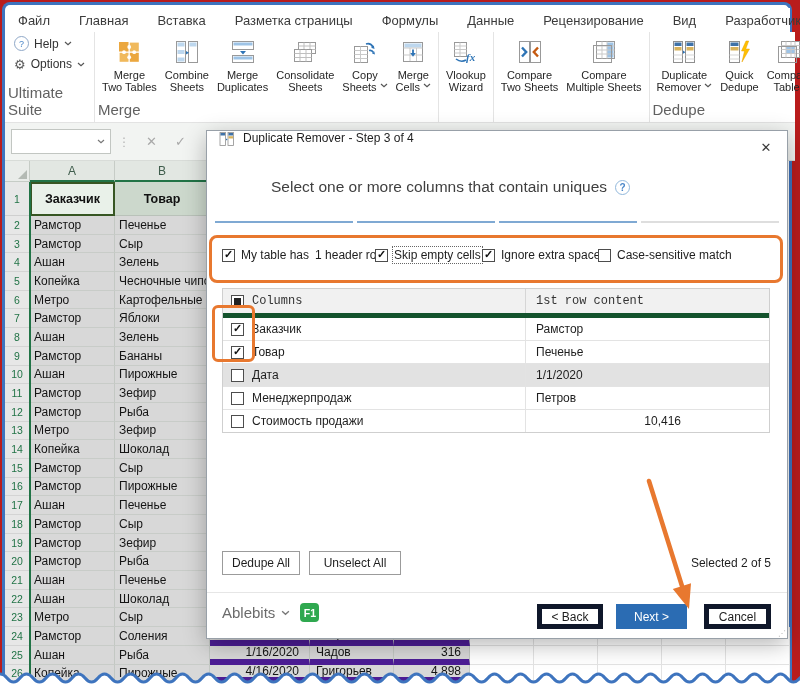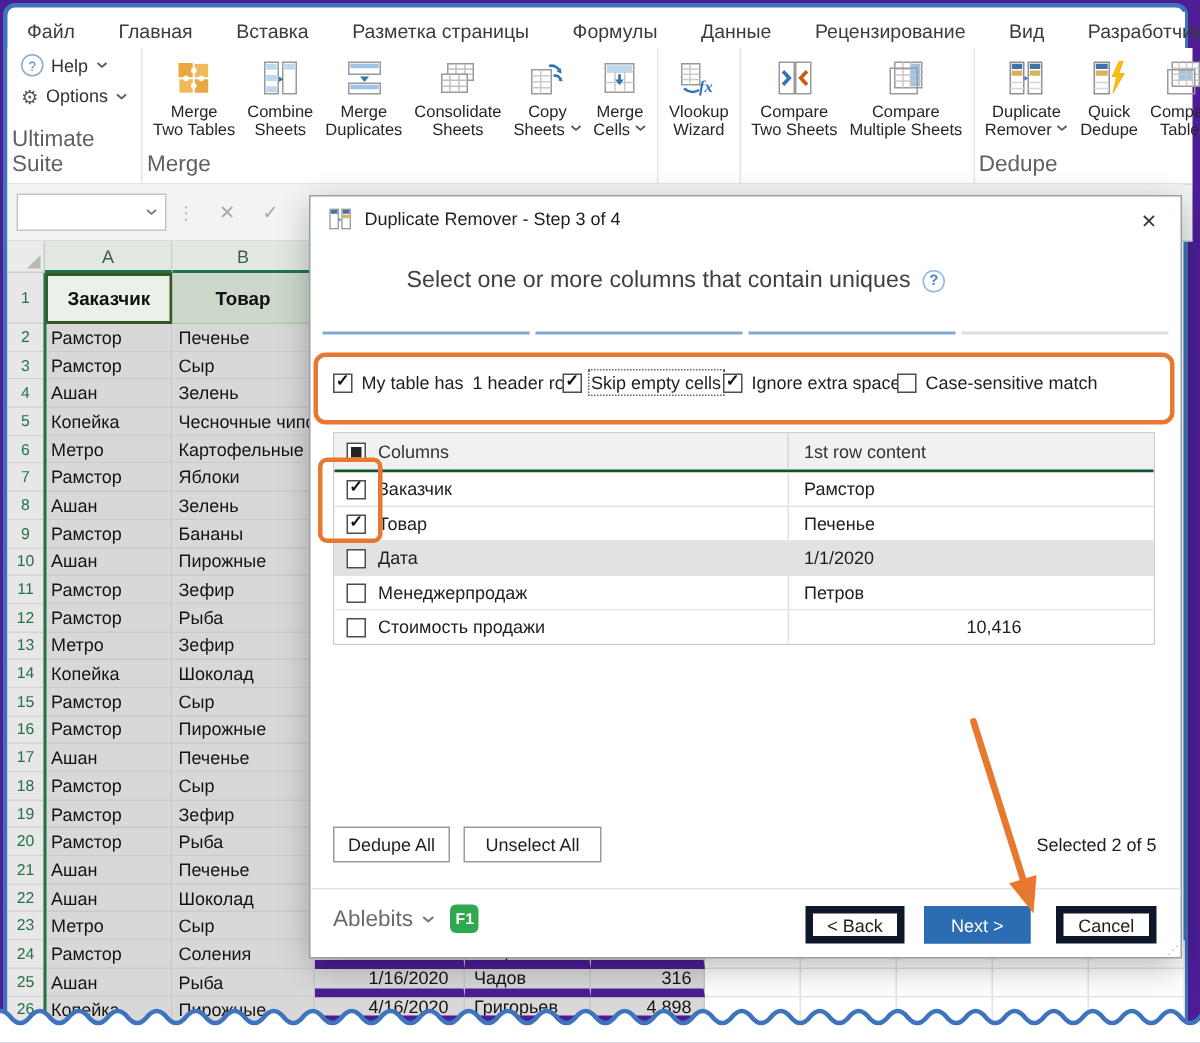--- a/index.html
+++ b/index.html
@@ -1,16 +1,16 @@
 <!DOCTYPE html>
 <html><head>
 <meta charset="utf-8">
 <style>
   html,body{margin:0;padding:0;background:#fff;}
-  .screen{position:relative;width:800px;height:695px;background:#4c1d95;overflow:hidden;
+  .screen{position:relative;width:800px;height:695px;background:#b91c1c;overflow:hidden;
           font-family:"Liberation Sans",sans-serif;-webkit-font-smoothing:antialiased;}
   
   .win{position:absolute;left:2px;top:2px;width:790px;height:680px;border:3px solid #3E74BE;
        border-bottom:none;border-radius:8px 8px 0 0;background:#fff;z-index:0;box-sizing:border-box;}
   
   .tabs{position:absolute;left:8px;top:8px;right:10px;height:24px;display:flex;gap:29px;
         padding-left:10px;align-items:center;z-index:2;background:#fff;}
   .tab{font-size:13px;color:#3b3b3b;white-space:nowrap;}
   
   .ribbon{position:absolute;left:5px;top:32px;width:790px;height:91px;display:flex;z-index:2;
@@ -62,39 +62,39 @@
   .brow{position:absolute;left:210px;height:18.7px;display:flex;z-index:1;}
   .bcell{box-sizing:border-box;background:#D8D8D8;border-right:1px solid #C3C8C3;border-bottom:6px solid #4c1d95;
          font-size:12px;color:#141414;display:flex;align-items:center;white-space:nowrap;overflow:hidden;}
   .bdate{width:100px;justify-content:flex-end;padding-right:10px;}
   .bman{width:84px;padding-left:6px;}
   .bval{width:76px;justify-content:flex-end;padding-right:8px;}
   .bempty{width:64px;background:#fff;border-right:1px solid #E3E3E3;border-bottom:1px solid #E3E3E3;}
   
   .dialog{position:absolute;left:207px;top:131px;width:580px;height:507px;background:#fff;z-index:20;
           box-shadow:0 0 0 1px #98A0A8,0 6px 22px rgba(0,0,0,.30);font-size:12px;color:#1e1e1e;}
-  .dtitle{position:absolute;left:0;top:0;right:0;height:30px;display:flex;align-items:center;padding-left:12px;gap:8px;}
+  .dtitle{position:absolute;left:0;top:0;right:0;height:30px;display:flex;padding-left:12px;gap:8px;}
   .dtitle-text{font-size:12px;color:#1e1e1e;}
   .dclose{position:absolute;right:12px;top:7px;font-size:13px;color:#3a3a3a;width:18px;height:18px;
           display:flex;align-items:center;justify-content:center;}
   .dheading{position:absolute;left:21px;top:47px;font-size:15.5px;color:#3f3f3f;display:flex;align-items:center;gap:8px;margin-left:43px;}
   .qmark{width:15px;height:15px;border:1.5px solid #92B8DC;border-radius:50%;color:#4A86C8;font-size:10px;font-weight:bold;
          display:flex;align-items:center;justify-content:center;box-sizing:border-box;}
   .dprogress{position:absolute;left:8px;right:8px;top:90px;display:flex;gap:4px;}
   .pseg{flex:1;height:2px;background:#7FA9D3;} .pseg.off{background:#DEDEDE;}
   .dopt{position:absolute;top:117px;display:flex;align-items:center;gap:6px;white-space:nowrap;}
   .dopt .lbl{font-size:12px;color:#1e1e1e;}
   .link{color:#4373B8;}
   .focus-dotted{outline:1px dotted #666;outline-offset:1px;}
   .cb{width:13px;height:13px;box-sizing:border-box;border:1px solid #4d4d4d;background:#fff;flex:none;
       display:flex;align-items:center;justify-content:center;font-size:11px;font-weight:bold;color:#111;line-height:1;}
   .cb.checked::after{content:"\2713";margin-top:-1px;}
   .cb.indet::after{content:"";width:7px;height:7px;background:#222;}
   .dtable{position:absolute;left:15px;top:157px;width:548px;border:1px solid #CFCFCF;box-sizing:border-box;}
-  .thead{height:24px;background:#F1F1F1;display:flex;align-items:stretch;border-bottom:2px solid #14532d;color:#333;}
+  .thead{height:24px;background:#F1F1F1;display:flex;align-items:stretch;border-bottom:5px solid #14532d;color:#333;font-family:Liberation Mono, monospace;}
   .tc1{width:303px;flex:none;display:flex;align-items:center;gap:8px;padding-left:8px;box-sizing:border-box;
        border-right:1px solid #D6D6D6;}
   .tc2{flex:1;display:flex;align-items:center;padding-left:10px;}
   .trow{height:22px;display:flex;align-items:stretch;border-bottom:1px solid #E3E3E3;background:#fff;}
   .trow:last-child{border-bottom:none;}
   .trow.hl{background:#E2E2E2;}
   .trow .tc1{border-right:1px solid #E3E3E3;}
   .trow.num .tc2{justify-content:flex-end;padding-right:88px;}
   .dbtn{position:absolute;height:24px;box-sizing:border-box;border:1px solid #9B9B9B;background:#fff;
         display:flex;align-items:center;justify-content:center;font-size:12px;color:#1e1e1e;}

